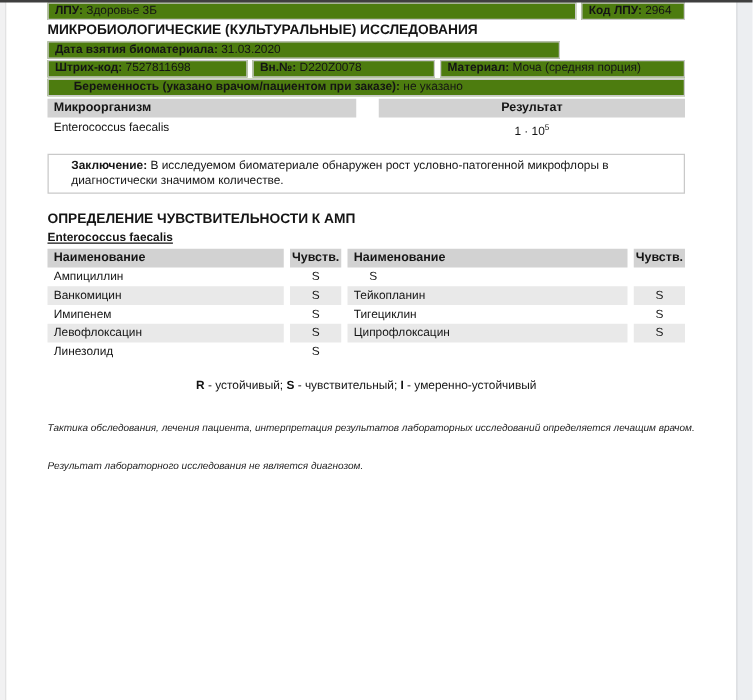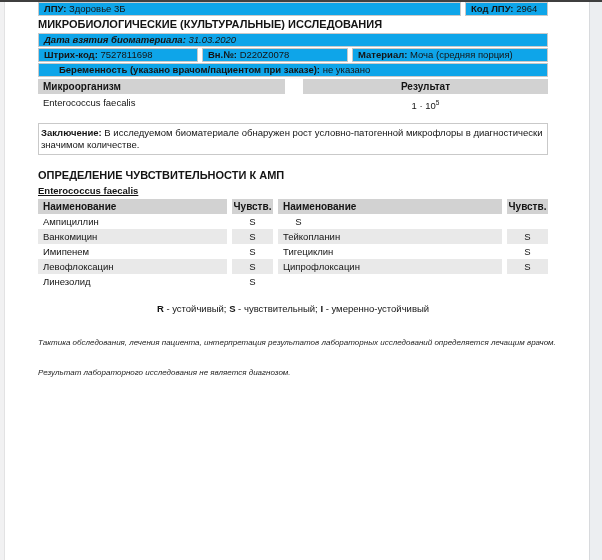--- a/index.html
+++ b/index.html
@@ -15,21 +15,21 @@
   .edge-left  { position: absolute; left: 0; top: 0; width: 4px; height: 560px; background: #f1f1f2; border-right: 1px solid #e2e2e3; }
   .edge-right { position: absolute; right: 0; top: 0; width: 12px; height: 560px; background: #eceef1; border-left: 1px solid #d8dadd; }
 
   .content { position: absolute; left: 38px; top: 0; width: 510px; height: 560px; }
   .abs { position: absolute; }
 
   .box {
     box-sizing: border-box;
     height: 14px; line-height: 12px;
     border: 1px solid #c9c9c9;
-    background: #0ea5e9;
+    background: #4d7c0f;
     padding: 0 5px;
     font-size: 9.5px;
     white-space: nowrap; overflow: hidden;
   }
   .lbl { font-weight: bold; }
 
   .section-title { font-weight: bold; font-size: 11px; line-height: 13px; white-space: nowrap; }
 
   .hdr-cell {
     box-sizing: border-box;
@@ -42,21 +42,21 @@
   .ctr { text-align: center; }
 
   .org-row-name { font-size: 9.5px; line-height: 15px; padding-left: 5px; }
   .result-val { font-size: 9.5px; line-height: 15px; text-align: center; }
   sup { font-size: 6.5px; }
 
   .conclusion {
     box-sizing: border-box;
     width: 510px; height: 32px;
     border: 1px solid #c9c9c9;
-    padding: 3px 2px;
+    padding: 3px 18px;
     font-size: 9.5px; line-height: 11.5px;
   }
 
   .org-name { font-weight: bold; font-size: 9.5px; text-decoration: underline; line-height: 13px; }
 
   .amp-table { width: 510px; }
   .amp-row { display: flex; height: 15px; line-height: 15px; font-size: 9.5px; }
   .amp-row .c-name1 { box-sizing: border-box; width: 189px; padding-left: 5px; white-space: nowrap; overflow: hidden; }
   .amp-row .c-s1    { box-sizing: border-box; width: 41px; margin-left: 5px; text-align: center; }
   .amp-row .c-name2 { box-sizing: border-box; width: 224px; margin-left: 5px; padding-left: 5px; white-space: nowrap; overflow: hidden; }
@@ -83,21 +83,21 @@
     <span class="lbl">ЛПУ:</span>
     <span>Здоровье 3Б</span>
   </div>
   <div class="abs box" style="top:2px; left:427px; width:83px;">
     <span class="lbl">Код ЛПУ:</span>
     <span>2964</span>
   </div>
 
   <div class="abs section-title" style="top:18px; left:0;">МИКРОБИОЛОГИЧЕСКИЕ (КУЛЬТУРАЛЬНЫЕ) ИССЛЕДОВАНИЯ</div>
 
-  <div class="abs box" style="top:33px; left:0; width:510px;font-style:italic;">
+  <div class="abs box" style="top:33px; left:0; width:410px;">
     <span class="lbl">Дата взятия биоматериала:</span>
     <span>31.03.2020</span>
   </div>
 
   <div class="abs box" style="top:48px; left:0; width:160px;">
     <span class="lbl">Штрих-код:</span>
     <span>7527811698</span>
   </div>
   <div class="abs box" style="top:48px; left:164px; width:146px;">
     <span class="lbl">Вн.№:</span>

